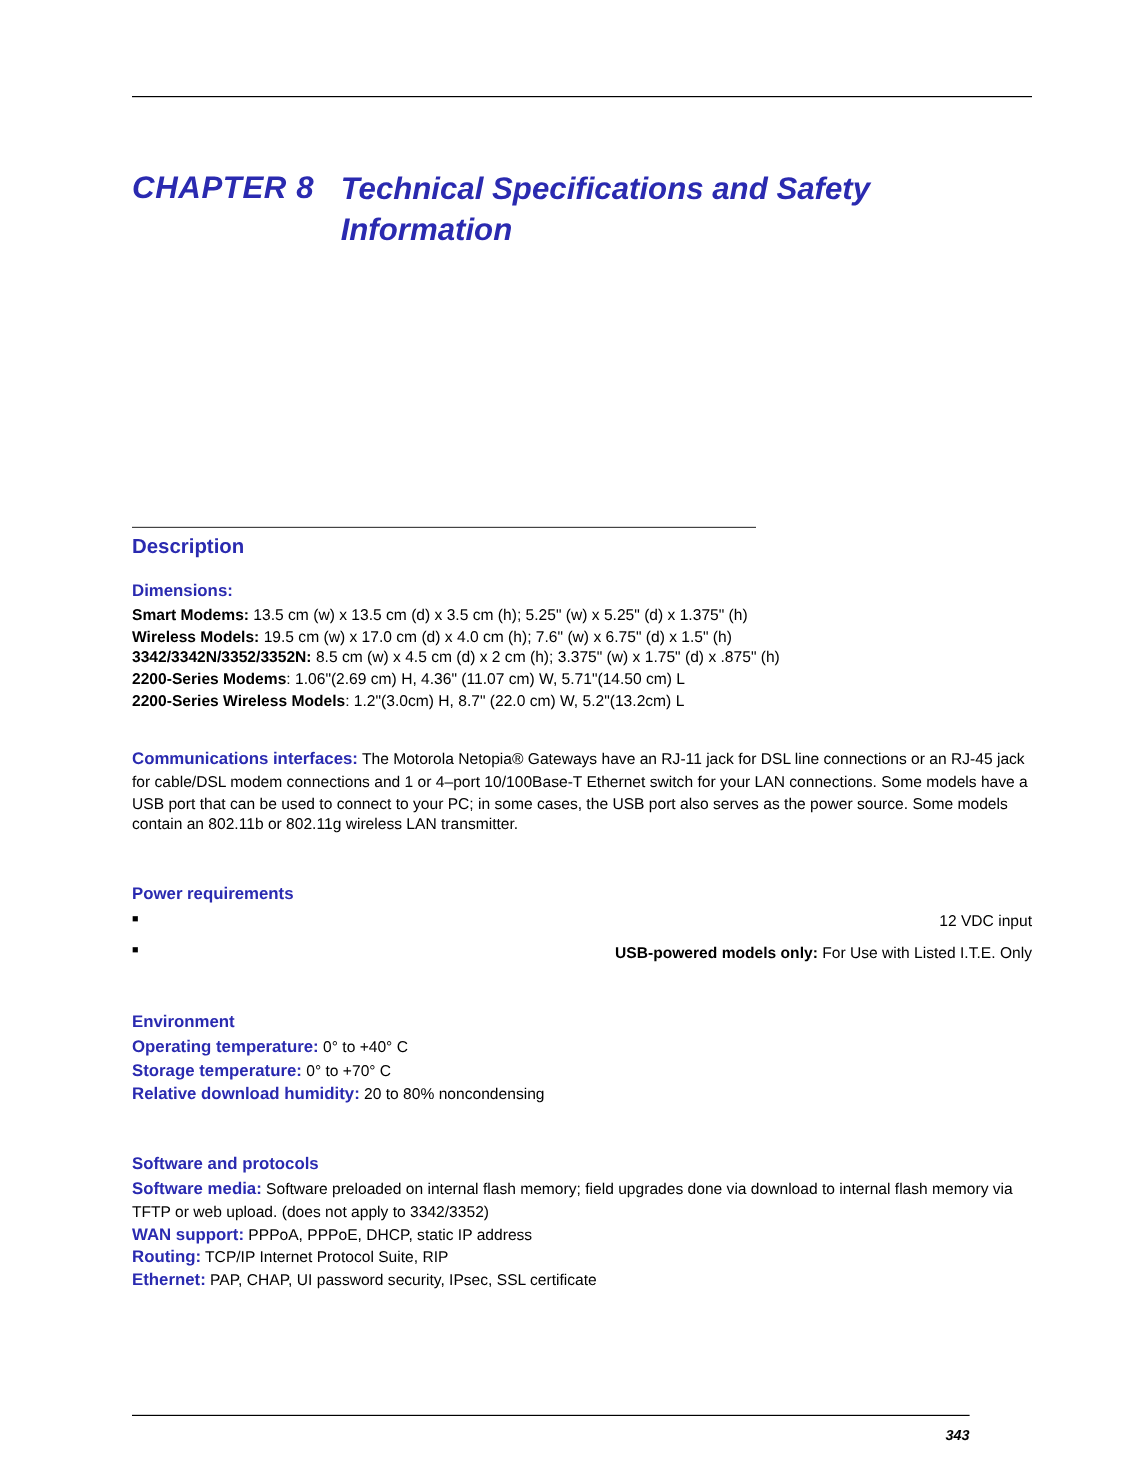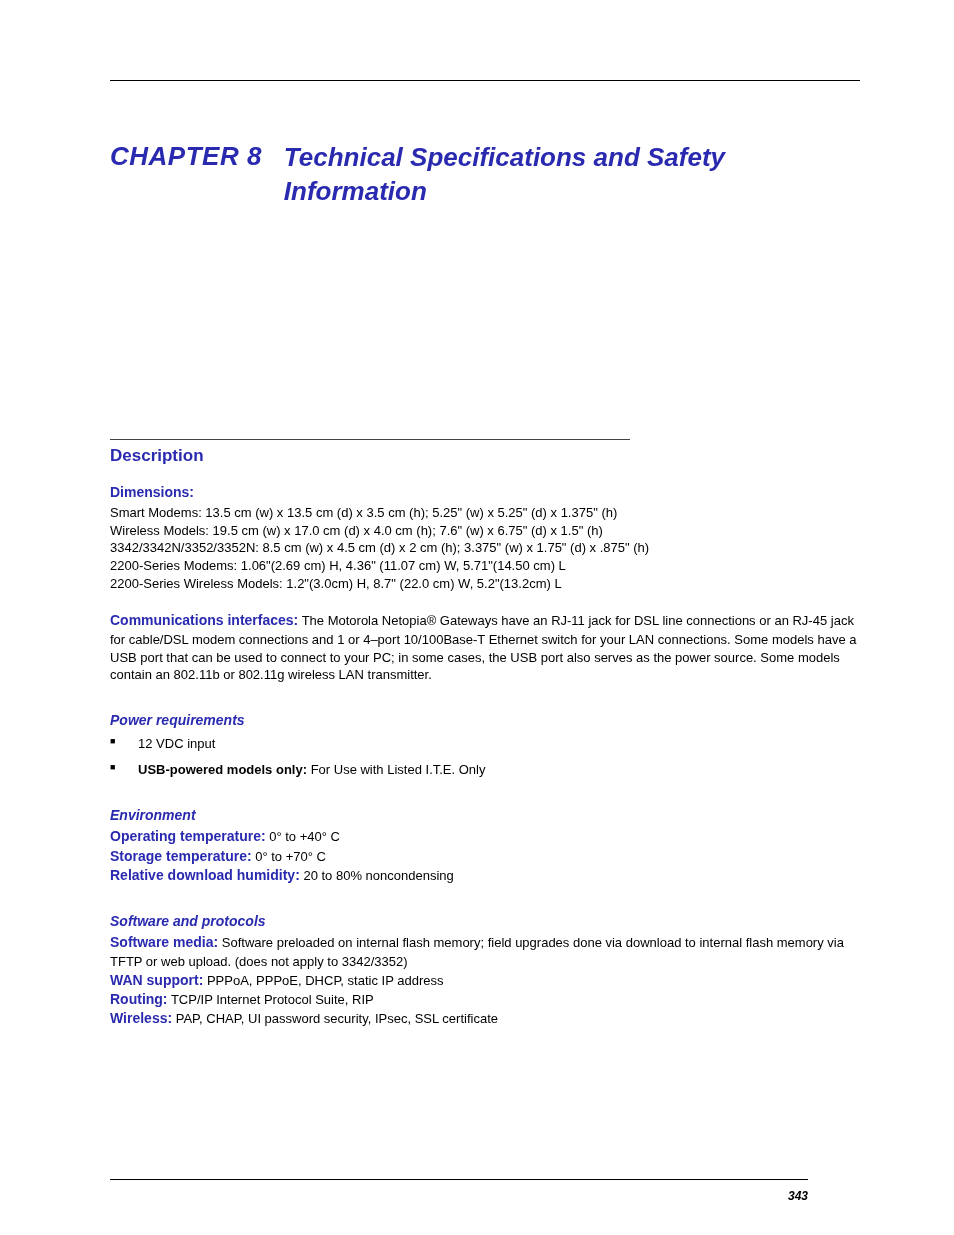--- a/index.html
+++ b/index.html
@@ -5,27 +5,27 @@
   * { box-sizing: border-box; margin: 0; padding: 0; }
   html, body { width: 954px; height: 1235px; background: #fff; font-family: Arial, Helvetica, sans-serif; color: #000; }
   .page { position: relative; width: 900px; height: 1235px; padding: 80px 40px 50px 110px; }
   .top-rule { border-top: 1.5px solid #000; margin-bottom: 60px; }
   .chapter-wrap { display: flex; align-items: flex-start; margin-bottom: 230px; }
   .chapter-label { font-style: italic; font-weight: bold; font-size: 26px; color: #2a2ab0; letter-spacing: 0.5px; white-space: nowrap; padding-right: 22px; }
   .chapter-title { font-style: italic; font-weight: bold; font-size: 26px; color: #2a2ab0; line-height: 1.3; }
   .sec-rule { width: 520px; border-top: 1px solid #444; margin-bottom: 6px; }
   .h1 { color: #2a2ab0; font-weight: bold; font-size: 17px; margin-bottom: 18px; }
   .h2 { color: #2a2ab0; font-weight: bold; font-size: 14px; margin-top: 18px; margin-bottom: 4px; }
-  .h2-spaced { margin-top: 28px; font-style: italic; }
+  .h2-spaced { margin-top: 40px; }
   .body { font-size: 13px; line-height: 1.38; }
   .dim-line { font-size: 13px; line-height: 1.38; }
-  .dim-line b { font-weight: normal; }
+  .dim-line b { font-weight: bold; }
   .inline-label { color: #2a2ab0; font-weight: bold; font-size: 14px; }
-  .para { font-size: 13px; line-height: 1.38; margin-top: 18px; }
-  ul.bullets { list-style: none; margin-top: 6px; }
+  .para { font-size: 13px; line-height: 1.38; margin-top: 30px; }
+  ul.bullets { list-style: none; margin-top: 6px; text-align: right; }
   ul.bullets li { font-size: 13px; line-height: 1.5; padding-left: 28px; position: relative; margin-bottom: 6px; }
   ul.bullets li::before { content: "■"; position: absolute; left: 0; top: 1px; font-size: 9px; }
   .kv { font-size: 13px; line-height: 1.38; }
   .kv .k { color: #2a2ab0; font-weight: bold; font-size: 14px; }
   .footer { position: absolute; left: 110px; right: 92px; bottom: 55px; border-top: 1.5px solid #000; }
   .page-num { position: absolute; right: 92px; bottom: 32px; font-style: italic; font-weight: bold; font-size: 12px; }
 </style>
 </head>
 <body>
 
@@ -59,17 +59,17 @@
 
   <div class="h2 h2-spaced">Environment</div>
   <div class="kv"><span class="k">Operating temperature:</span><span> 0° to +40° C</span></div>
   <div class="kv"><span class="k">Storage temperature:</span><span> 0° to +70° C</span></div>
   <div class="kv"><span class="k">Relative download humidity:</span><span> 20 to 80% noncondensing</span></div>
 
   <div class="h2 h2-spaced">Software and protocols</div>
   <div class="kv"><span class="k">Software media:</span><span> Software preloaded on internal flash memory; field upgrades done via download to internal flash memory via TFTP or web upload. (does not apply to 3342/3352)</span></div>
   <div class="kv"><span class="k">WAN support:</span><span> PPPoA, PPPoE, DHCP, static IP address</span></div>
   <div class="kv"><span class="k">Routing:</span><span> TCP/IP Internet Protocol Suite, RIP</span></div>
-  <div class="kv"><span class="k">Wireless:</span><span> PAP, CHAP, UI password security, IPsec, SSL certificate</span></div>
+  <div class="kv"><span class="k">Ethernet:</span><span> PAP, CHAP, UI password security, IPsec, SSL certificate</span></div>
 
   <div class="footer"></div>
   <div class="page-num">343</div>
 </div>
 
 </body></html>

